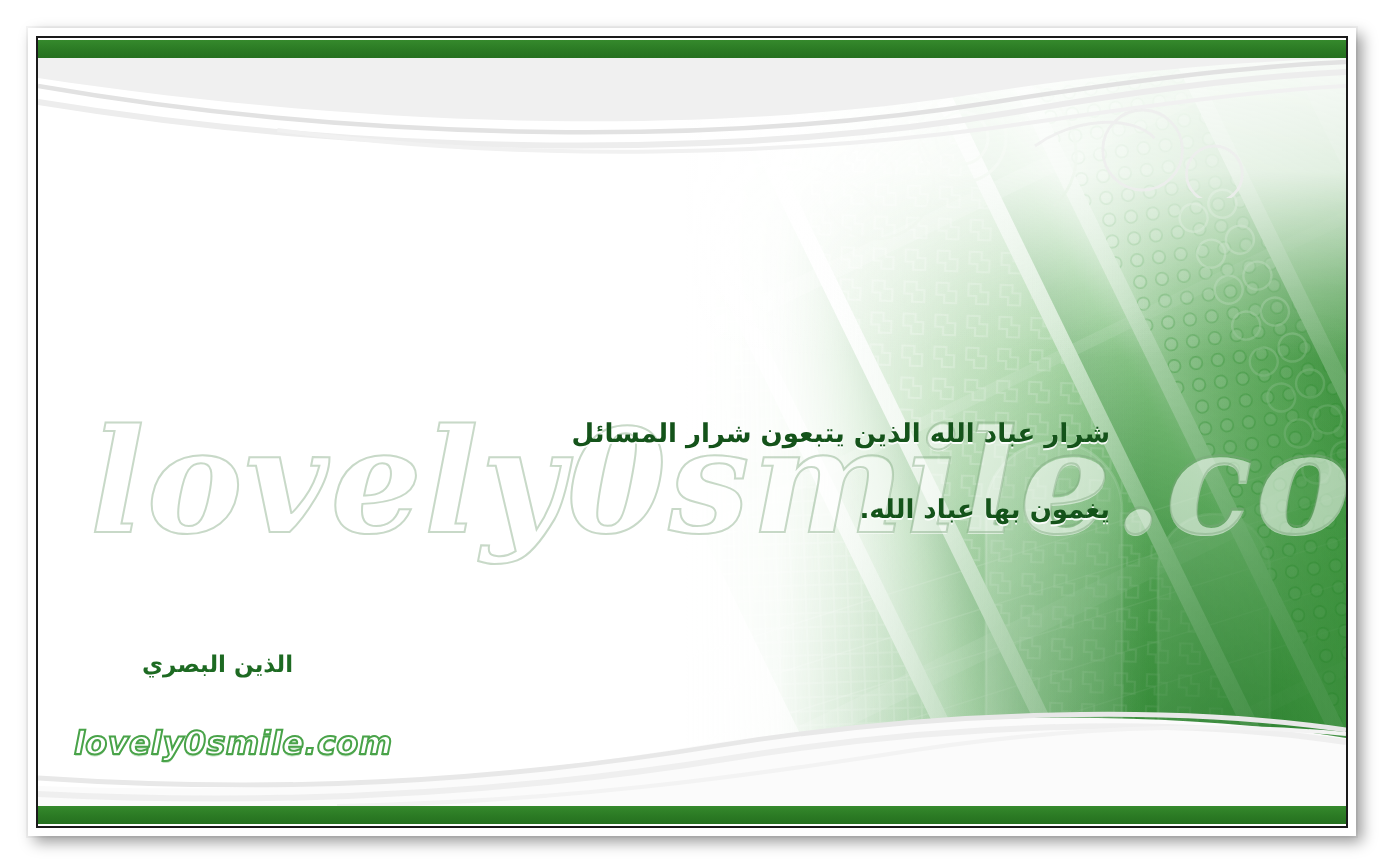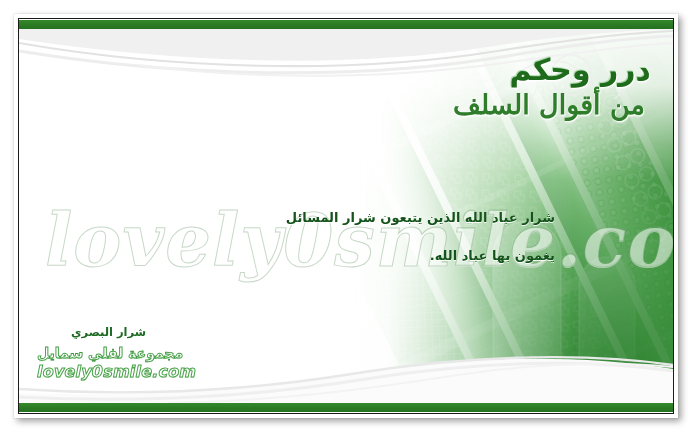--- a/index.html
+++ b/index.html
@@ -318,34 +318,29 @@
         <svg viewBox="0 0 656 80" preserveAspectRatio="none" xmlns="http://www.w3.org/2000/svg" aria-hidden="true">
           <path d="M0 80 L656 80 L656 46 C560 30, 430 34, 330 50 C220 68, 110 74, 0 70 Z" fill="#fbfbfb"></path>
           <path d="M0 66 C120 74, 230 68, 340 50 C440 34, 560 28, 656 42" fill="none" stroke="#e8e8e8" stroke-width="2.4"></path>
           <path d="M0 74 C120 80, 236 74, 348 56 C448 40, 562 34, 656 48" fill="none" stroke="#efefef" stroke-width="3"></path>
           <path d="M150 80 C260 78, 350 66, 440 52 C520 40, 590 38, 656 44" fill="none" stroke="#f3f3f3" stroke-width="2"></path>
         </svg>
       </div>
 
       <div class="watermark">lovely0smile.com</div>
 
-      <div class="title-block">
-        <div class="title-line1">درر وحكم</div>
-        <div class="title-line2">من أقوال السلف</div>
-      </div>
 
       <div class="quote">
         <span class="quote-line quote-line-1">شرار عباد الله الذين يتبعون شرار المسائل</span>
         <span class="quote-line quote-line-2">يغمون بها عباد الله.</span>
       </div>
 
-      <div class="attribution">شرار البصري</div>
+      <div class="attribution">الذين البصري</div>
 
       <div class="footer">
-        <div class="footer-ar">مجموعة لفلي سمايل</div>
         <div class="footer-url">lovely0smile.com</div>
       </div>
 
     </div>
 
     <div class="bar bar-bottom"></div>
 
   </div>
 </div>
 

